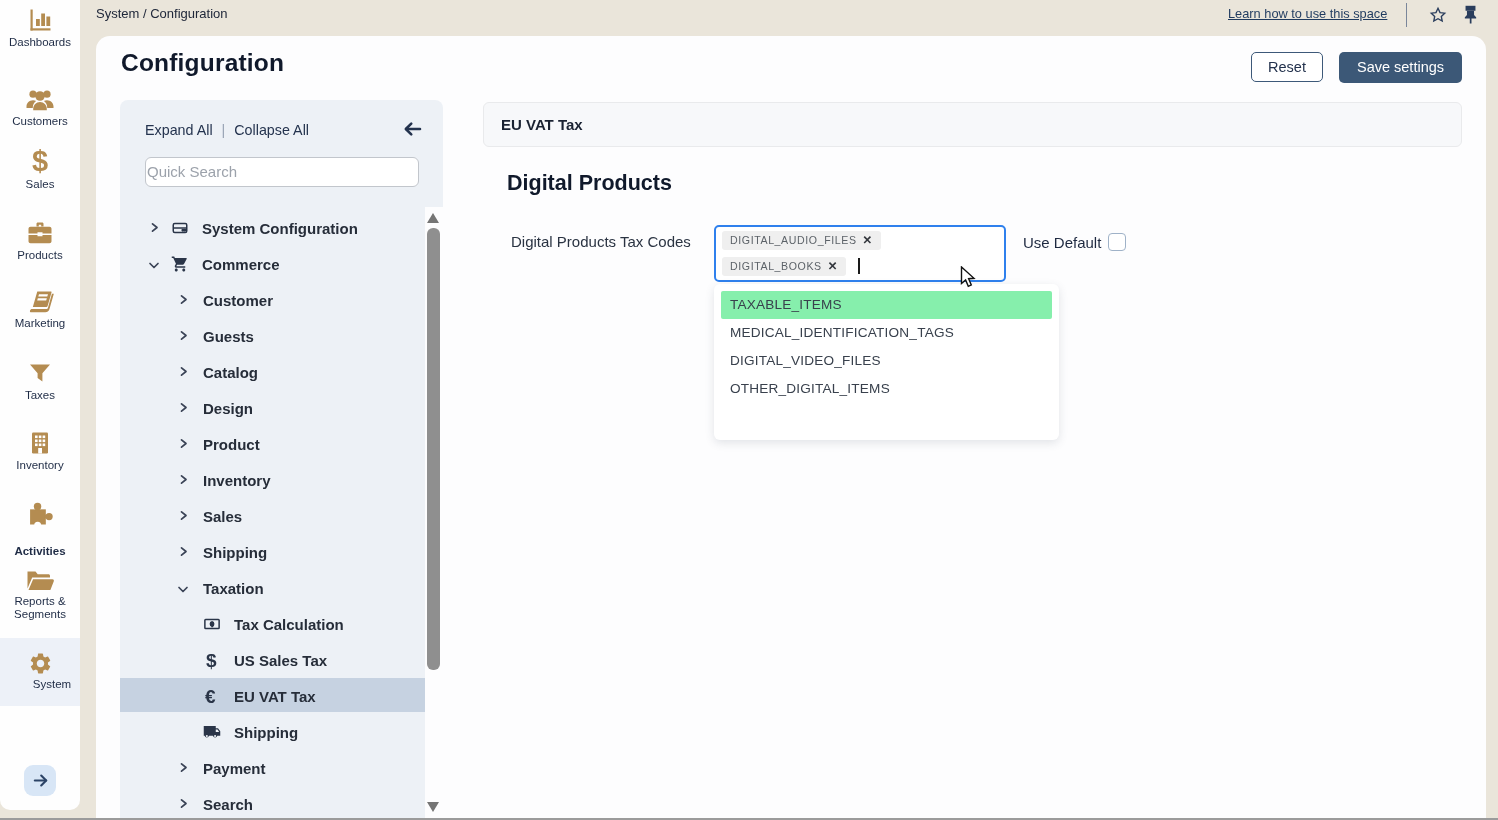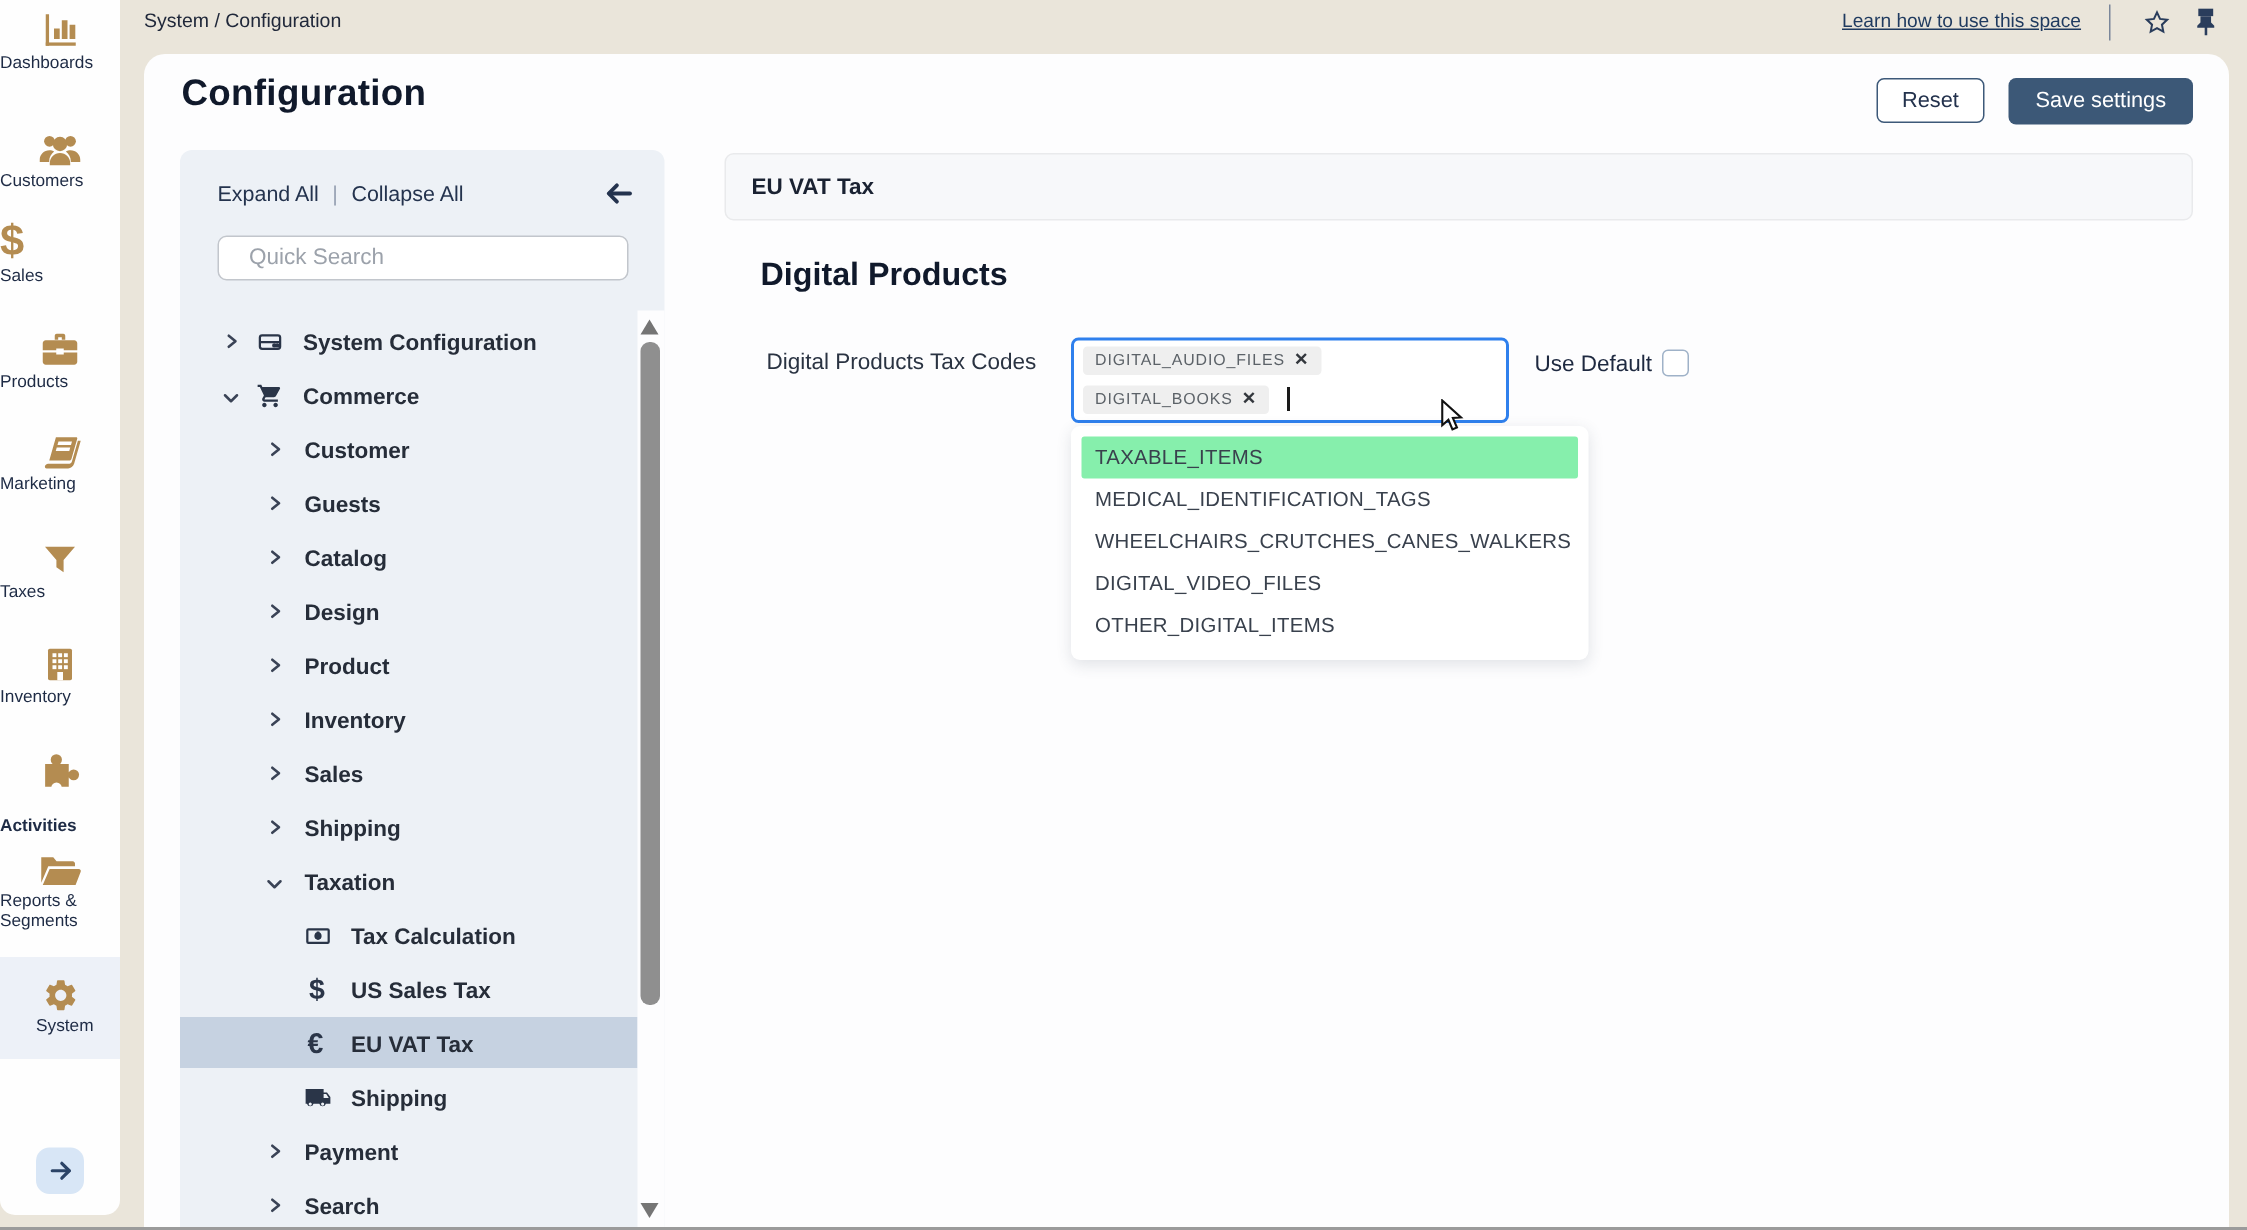--- a/index.html
+++ b/index.html
@@ -7,38 +7,38 @@
   body { font-family:"Liberation Sans", sans-serif; background:#EAE5DA; position:relative; }
   .abs { position:absolute; }
 
   
   .crumb { left:96px; top:6px; font-size:13px; color:#20283A; }
   .learn { left:1228px; top:6px; font-size:12.8px; color:#1F3A5F; text-decoration:underline; }
   .vdiv { left:1406px; top:3px; width:1px; height:24px; background:#7A869A; }
 
   
   .sidebar { left:0; top:0; width:80px; height:810px; background:#FEFEFE; border-radius:0 0 10px 10px; }
-  .side-item { position:absolute; left:0; width:80px; }
+  .side-item { position:absolute; left:0; width:80px; text-align:center; }
   .side-item .lbl { font-size:11.5px; color:#1E2B45; line-height:13px; margin-top:3px; }
   .side-item svg { display:block; margin:0 auto; }
   .sysblock { position:absolute; left:0; top:638px; width:80px; height:68px; background:#EDF1F8; }
   .collapse-btn { position:absolute; left:24px; top:765px; width:32px; height:31px; background:#D8E6F6; border-radius:9px; }
 
   
   .card { left:96px; top:36px; width:1390px; height:784px; background:#FDFDFE; border-radius:14px 14px 0 0; }
   .h1 { left:121px; top:49px; font-size:24.5px; font-weight:bold; color:#10192B; letter-spacing:0.2px; }
   .btn-reset { left:1251px; top:52px; width:72px; height:30px; background:#fff; border:1px solid #3D5979; border-radius:5px; color:#23324D; font-size:14.5px; text-align:center; line-height:28px; }
   .btn-save { left:1339px; top:52px; width:123px; height:31px; background:#3C5877; border-radius:5px; color:#fff; font-size:14.5px; text-align:center; line-height:31px; }
 
   
   .tree-panel { left:120px; top:100px; width:323px; height:720px; background:#EDF1F6; border-radius:8px 8px 0 0; }
   .expand-row { left:145px; top:122px; font-size:14.3px; color:#24334E; }
   .expand-row .sep { color:#98A2B3; padding:0 9px; }
   .back-arrow { left:402px; top:119px; }
-  .qsearch { left:145px; top:157px; width:274px; height:30px; background:#fff; border:1px solid #C2C6CC; border-radius:6px; color:#9CA2AB; font-size:15px; line-height:28px; padding-left:20px; }
+  .qsearch { left:145px; top:157px; width:274px; height:30px; background:#fff; border:1px solid #C2C6CC; border-radius:6px; color:#9CA2AB; font-size:15px; line-height:28px; padding-left:1px; }
   .gutter { left:425px; top:207px; width:18px; height:613px; background:#FDFDFE; }
   .thumb { left:427px; top:228px; width:13px; height:442px; background:#8F8F8F; border-radius:6px; }
   .tri-up { left:427px; top:213px; width:0; height:0; border-left:6.5px solid transparent; border-right:6.5px solid transparent; border-bottom:10px solid #757575; }
   .tri-dn { left:427px; top:802px; width:0; height:0; border-left:6.5px solid transparent; border-right:6.5px solid transparent; border-top:10px solid #757575; }
   .sel-row { left:120px; top:678px; width:305px; height:34px; background:#C6D2E1; }
   .trow { position:absolute; font-size:15px; color:#262D39; white-space:nowrap;font-weight:bold; }
 
   
   .sect-head { left:483px; top:102px; width:979px; height:45px; background:#F7F8FA; border:1px solid #E9EAEC; border-radius:6px; }
   .sect-head span { position:absolute; left:17px; top:13px; font-size:15px; font-weight:bold; color:#1A2232; }
@@ -189,21 +189,20 @@
 <div class="abs frm-label">Digital Products Tax Codes</div>
 <div class="abs mselect"></div>
 <div class="abs chip" style="left:722px; top:231px;">DIGITAL_AUDIO_FILES<b>✕</b></div>
 <div class="abs chip" style="left:722px; top:257px;">DIGITAL_BOOKS<b>✕</b></div>
 <div class="abs caret"></div>
 <div class="abs use-def">Use Default</div>
 <div class="abs chk"></div>
 <div class="abs dropdown">
   <div class="opt hov">TAXABLE_ITEMS</div>
   <div class="opt">MEDICAL_IDENTIFICATION_TAGS</div>
-  <div class="opt">WHEELCHAIRS_CRUTCHES_CANES_WALKERS</div>
   <div class="opt">DIGITAL_VIDEO_FILES</div>
   <div class="opt">OTHER_DIGITAL_ITEMS</div>
 </div>
 
 <div class="abs sidebar"></div>
 <div class="sysblock"></div>
 <div id="side">
   <div class="side-item" style="top:7px;">
     <svg width="26" height="26" viewBox="0 0 26 26" fill="#B48C51">
         <rect x="3.5" y="2.5" width="2.2" height="21"></rect>

